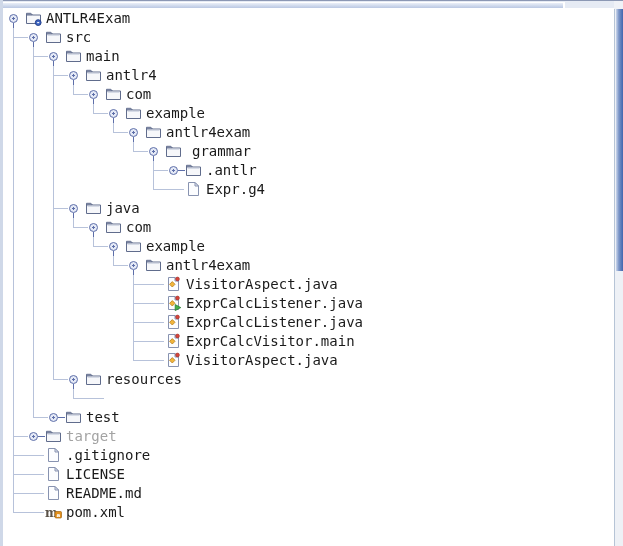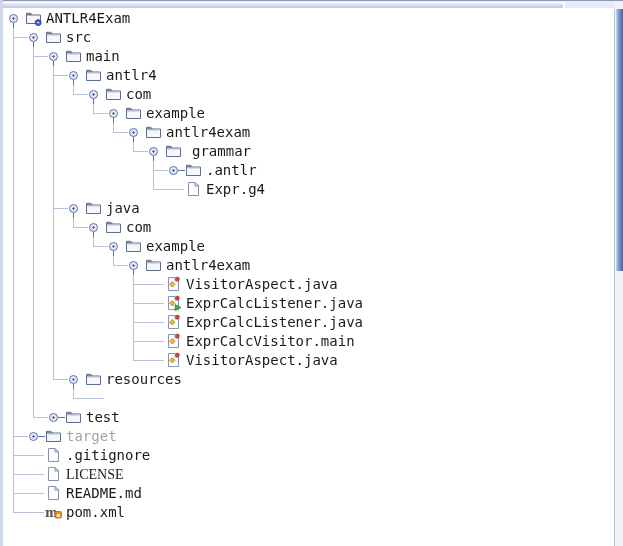--- a/index.html
+++ b/index.html
@@ -340,21 +340,21 @@
         </span>
         <span class="label" style="left: 63px;">.gitignore</span>
       </div>
       <div class="row" style="top: 456px;">
         <span class="icon" style="left: 42px;">
           <svg width="17" height="16" viewBox="0 0 17 16">
             <path d="M3.5 1.5 h6.5 l3.5 3.5 v9.5 h-10 z" fill="#fcfdff" stroke="#8893b0"></path>
             <path d="M10 1.5 v3.5 h3.5 z" fill="#e3e8f4" stroke="#8893b0"></path>
           </svg>
         </span>
-        <span class="label" style="left: 63px; font-family: Liberation Serif, serif;">LICENSE</span>
+        <span class="label" style="left: 63px;">LICENSE</span>
       </div>
       <div class="row" style="top: 475px;">
         <span class="icon" style="left: 42px;">
           <svg width="17" height="16" viewBox="0 0 17 16">
             <path d="M3.5 1.5 h6.5 l3.5 3.5 v9.5 h-10 z" fill="#fcfdff" stroke="#8893b0"></path>
             <path d="M10 1.5 v3.5 h3.5 z" fill="#e3e8f4" stroke="#8893b0"></path>
           </svg>
         </span>
         <span class="label" style="left: 63px;">README.md</span>
       </div>

